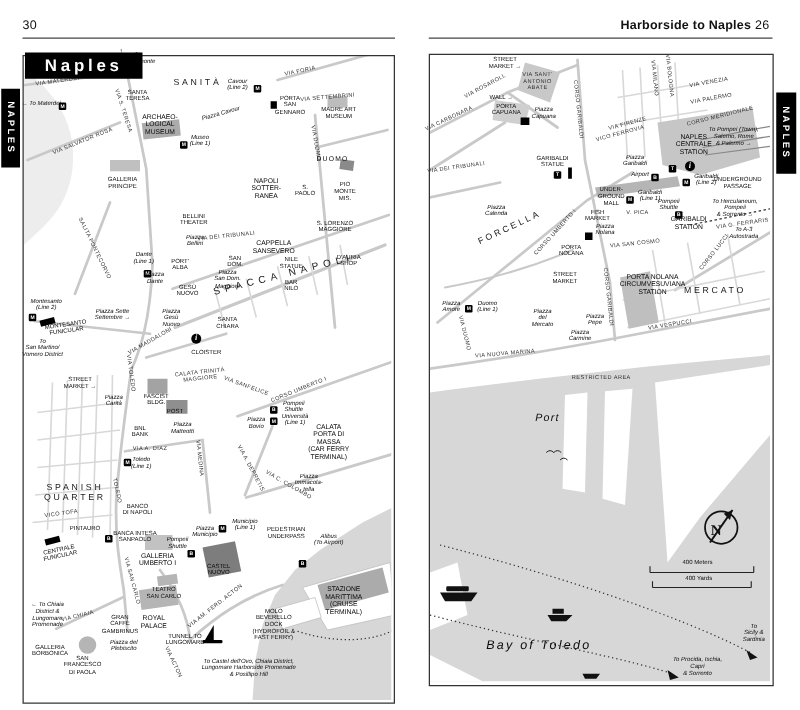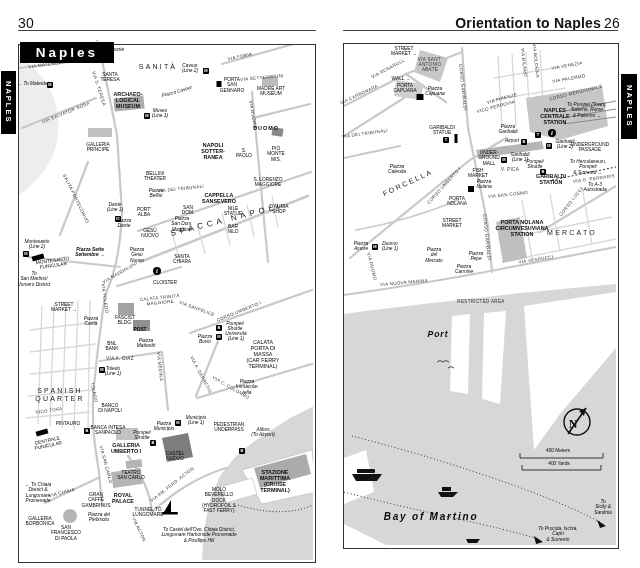--- a/index.html
+++ b/index.html
@@ -1,31 +1,31 @@
 <!DOCTYPE html>
 <html><head>
 <meta charset="utf-8">
 <style>
   html,body{margin:0;padding:0;background:#fff}
   #stage{position:relative;width:640px;height:568px;background:#fff;overflow:hidden;
          font-family:"Liberation Sans",sans-serif;color:#111}
-  .hdr{position:absolute;font-size:14px;letter-spacing:.2px;white-space:nowrap}
+  .hdr{position:absolute;font-size:10px;letter-spacing:.2px;white-space:nowrap}
   .rule{position:absolute;height:1px;background:#444}
   .tab{position:absolute;background:#000;color:#fff;writing-mode:vertical-rl;
        font-weight:bold;font-size:7.5px;letter-spacing:2px;text-align:center;
        display:flex;align-items:center;justify-content:center}
   .mapbox{position:absolute;border:1px solid #333;background:transparent}
   .titlebox{position:absolute;background:#000;color:#fff;font-weight:bold;font-size:13.5px;
        letter-spacing:3px;display:flex;align-items:center;justify-content:center;z-index:6}
   svg{position:absolute;left:0;top:0;z-index:1}
   .labels{position:absolute;left:0;top:0;width:640px;height:568px;z-index:4;pointer-events:none}
   .lb{position:absolute;font-size:4.8px;line-height:1.12;color:#0a0a0a;text-align:center;
       white-space:pre;transform-origin:50% 50%}
   .i{font-style:italic}
-  .b{font-weight:bold}
+  .b{font-weight:normal}
   .s6{font-size:5.4px}
   .s7{font-size:6.2px}
   .s9{font-size:8.5px}
   .s10{font-size:10px}
   .sp1{letter-spacing:1px}
   .sp2{letter-spacing:1.8px}
   .st{font-size:4.5px;color:#333;letter-spacing:.35px}
   .dist{font-size:7px;letter-spacing:2.2px;color:#1a1a1a}
   .spacca{font-size:8px;letter-spacing:4px;color:#1a1a1a}
   .micon{width:6px;height:5.5px;background:#000;color:#fff;font-size:4px;line-height:5.5px;
@@ -35,21 +35,21 @@
          font-size:6.5px;line-height:8px;letter-spacing:0}
   .blk{background:#000}
 </style>
 </head>
 <body>
 
 <div id="stage">
 
   <div class="hdr" style="left:18px;top:15px">30</div>
   <div class="rule" style="left:18px;top:30px;width:298px"></div>
-  <div class="hdr" style="left:343px;top:15px;width:258px;text-align:right;font-weight:bold">Orientation to Naples</div>
+  <div class="hdr" style="left:343px;top:15px;width:258px;text-align:right;font-weight:bold">Harborside to Naples</div>
   <div class="hdr" style="left:604px;top:15px">26</div>
   <div class="rule" style="left:343px;top:30px;width:275px"></div>
 
   <div class="tab" style="left:1px;top:71px;width:15px;height:63px">NAPLES</div>
   <div class="tab" style="left:621px;top:74px;width:16px;height:65px">NAPLES</div>
 
   <div class="mapbox" style="left:18px;top:44px;width:296px;height:517px;z-index:5"></div>
   <div class="mapbox" style="left:343px;top:43px;width:274px;height:504px;z-index:5"></div>
   <div class="titlebox" style="left:20px;top:42px;width:94px;height:21px">Naples</div>
 
@@ -475,21 +475,21 @@
 Mercato</div>
       <div class="lb i" style="left: 476px; top: 251px; transform: translateX(-50%);">Piazza
 Pepe</div>
       <div class="lb i" style="left: 464px; top: 264px; transform: translateX(-50%);">Piazza
 Carmine</div>
       <div class="lb st" style="left: 487px; top: 235px; transform: translateX(-50%) rotate(84deg);">CORSO GARIBALDI</div>
       <div class="lb st s6 sp2" style="left: 404px; top: 280px; transform: translateX(-50%) rotate(-5deg);">VIA NUOVA MARINA</div>
       <div class="lb st s6 sp1" style="left: 536px; top: 257px; transform: translateX(-50%) rotate(-9deg);">VIA VESPUCCI</div>
       <div class="lb st s6 sp2" style="left: 481px; top: 299px; transform: translateX(-50%);">RESTRICTED AREA</div>
       <div class="lb i b s9 sp1" style="left: 438px; top: 330px; transform: translateX(-50%);">Port</div>
-      <div class="lb i b s10 sp2" style="left: 431px; top: 511px; transform: translateX(-50%);">Bay of Martino</div>
+      <div class="lb i b s10 sp2" style="left: 431px; top: 511px; transform: translateX(-50%);">Bay of Toledo</div>
       <div class="lb i" style="left: 558px; top: 526px; transform: translateX(-50%);">To Procida, Ischia,
 Capri
 &amp; Sorrento</div>
       <div class="lb i" style="left: 603px; top: 499px; transform: translateX(-50%);">To
 Sicily &amp;
 Sardinia</div>
       <div class="lb " style="left: 558px; top: 448px; transform: translateX(-50%);">400 Meters</div>
       <div class="lb " style="left: 559px; top: 461px; transform: translateX(-50%);">400 Yards</div>
     </div>
 </div>

